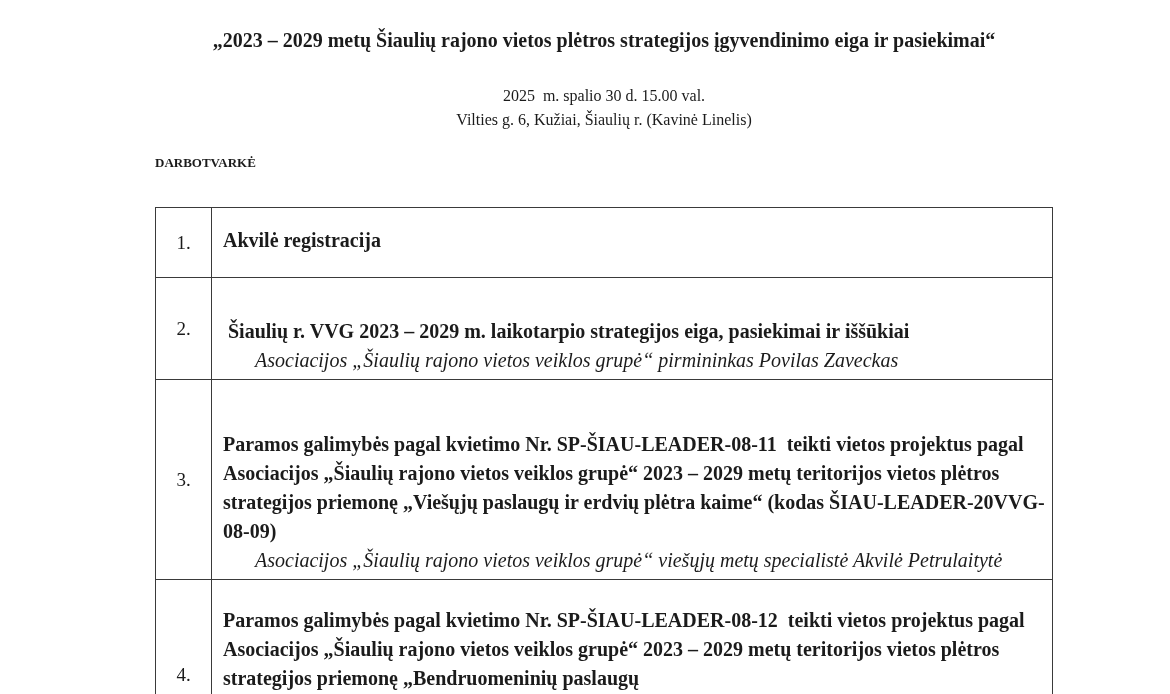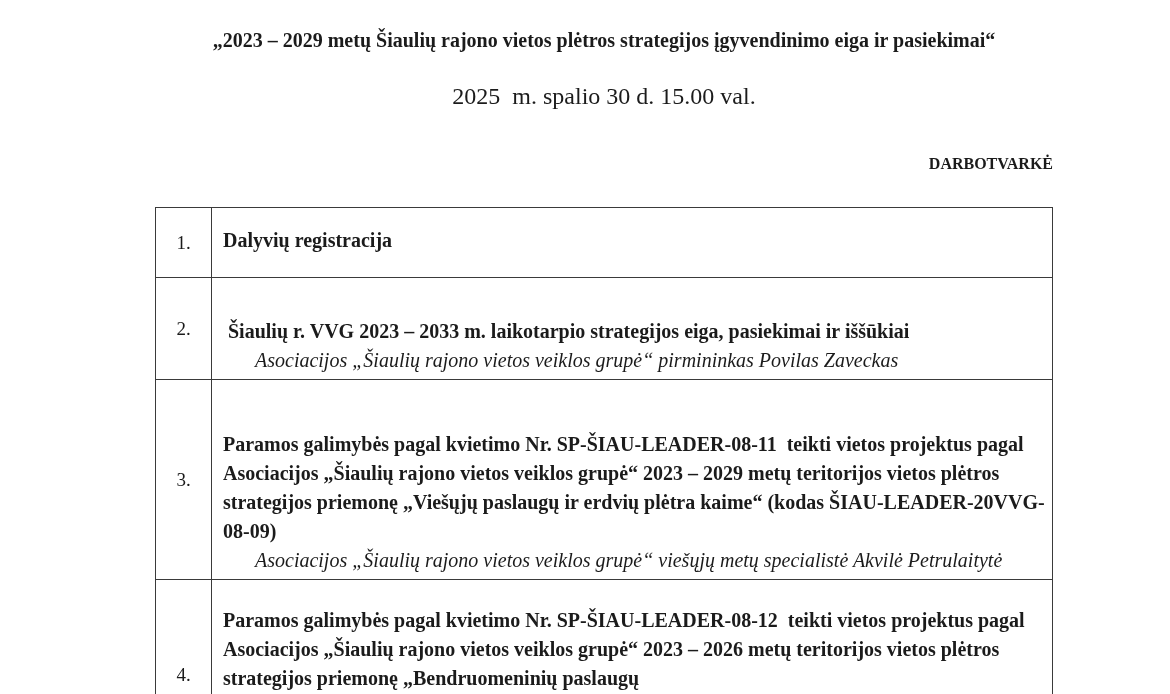--- a/index.html
+++ b/index.html
@@ -29,32 +29,32 @@
     font-size: 20px;
     line-height: 26px;
     white-space: pre-wrap;
   }
   .when-block {
     position: absolute;
     top: 84px;
     left: 0;
     width: 100%;
     text-align: center;
-    font-size: 24px;
+    font-size: 16px;
     line-height: 24px;
   }
   .when-block div { white-space: pre-wrap; }
   .section-heading {
     position: absolute;
     top: 155px;
     left: 0;
     width: 100%;
-    text-align: right;
+    text-align: left;
     font-weight: bold;
-    font-size: 16px;
+    font-size: 13px;
   }
   table.agenda {
     position: absolute;
     top: 207px;
     left: 0;
     width: 898px;
     border-collapse: collapse;
     table-layout: fixed;
   }
   table.agenda td {
@@ -90,51 +90,52 @@
 </head>
 <body>
 
 <div class="page">
   <div class="content">
 
     <div class="doc-title">„2023 – 2029 metų Šiaulių rajono vietos plėtros strategijos įgyvendinimo eiga ir pasiekimai“</div>
 
     <div class="when-block">
       <div>2025  m. spalio 30 d. 15.00 val.</div>
+      <div>Vilties g. 6, Kužiai, Šiaulių r. (Kavinė Linelis)</div>
     </div>
 
     <div class="section-heading">DARBOTVARKĖ</div>
 
     <table class="agenda">
       <tbody>
         <tr class="r1">
           <td class="num">1.</td>
           <td class="txt">
-            <p class="main">Dalyvių registracija</p>
+            <p class="main">Akvilė registracija</p>
 
           </td>
         </tr>
         <tr class="r2">
           <td class="num">2.</td>
           <td class="txt">
-            <p class="main"> Šiaulių r. VVG 2023 – 2033 m. laikotarpio strategijos eiga, pasiekimai ir iššūkiai</p>
+            <p class="main"> Šiaulių r. VVG 2023 – 2029 m. laikotarpio strategijos eiga, pasiekimai ir iššūkiai</p>
             <p class="detail">Asociacijos „Šiaulių rajono vietos veiklos grupė“ pirmininkas Povilas Zaveckas</p>
           </td>
         </tr>
         <tr class="r3">
           <td class="num">3.</td>
           <td class="txt">
             <p class="main">Paramos galimybės pagal kvietimo Nr. SP-ŠIAU-LEADER-08-11  teikti vietos projektus pagal Asociacijos „Šiaulių rajono vietos veiklos grupė“ 2023 – 2029 metų teritorijos vietos plėtros strategijos priemonę „Viešųjų paslaugų ir erdvių plėtra kaime“ (kodas ŠIAU-LEADER-20VVG-08-09)</p>
             <p class="detail">Asociacijos „Šiaulių rajono vietos veiklos grupė“ viešųjų metų specialistė Akvilė Petrulaitytė</p>
           </td>
         </tr>
         <tr class="r4">
           <td class="num">4.</td>
           <td class="txt">
-            <p class="main">Paramos galimybės pagal kvietimo Nr. SP-ŠIAU-LEADER-08-12  teikti vietos projektus pagal Asociacijos „Šiaulių rajono vietos veiklos grupė“ 2023 – 2026 metų teritorijos vietos plėtros strategijos priemonę „Bendruomeninių paslaugų</p>
+            <p class="main">Paramos galimybės pagal kvietimo Nr. SP-ŠIAU-LEADER-08-12  teikti vietos projektus pagal Asociacijos „Šiaulių rajono vietos veiklos grupė“ 2023 – 2029 metų teritorijos vietos plėtros strategijos priemonę „Bendruomeninių paslaugų</p>
 
           </td>
         </tr>
       </tbody>
     </table>
 
   </div>
 </div>
 
 </body></html>

